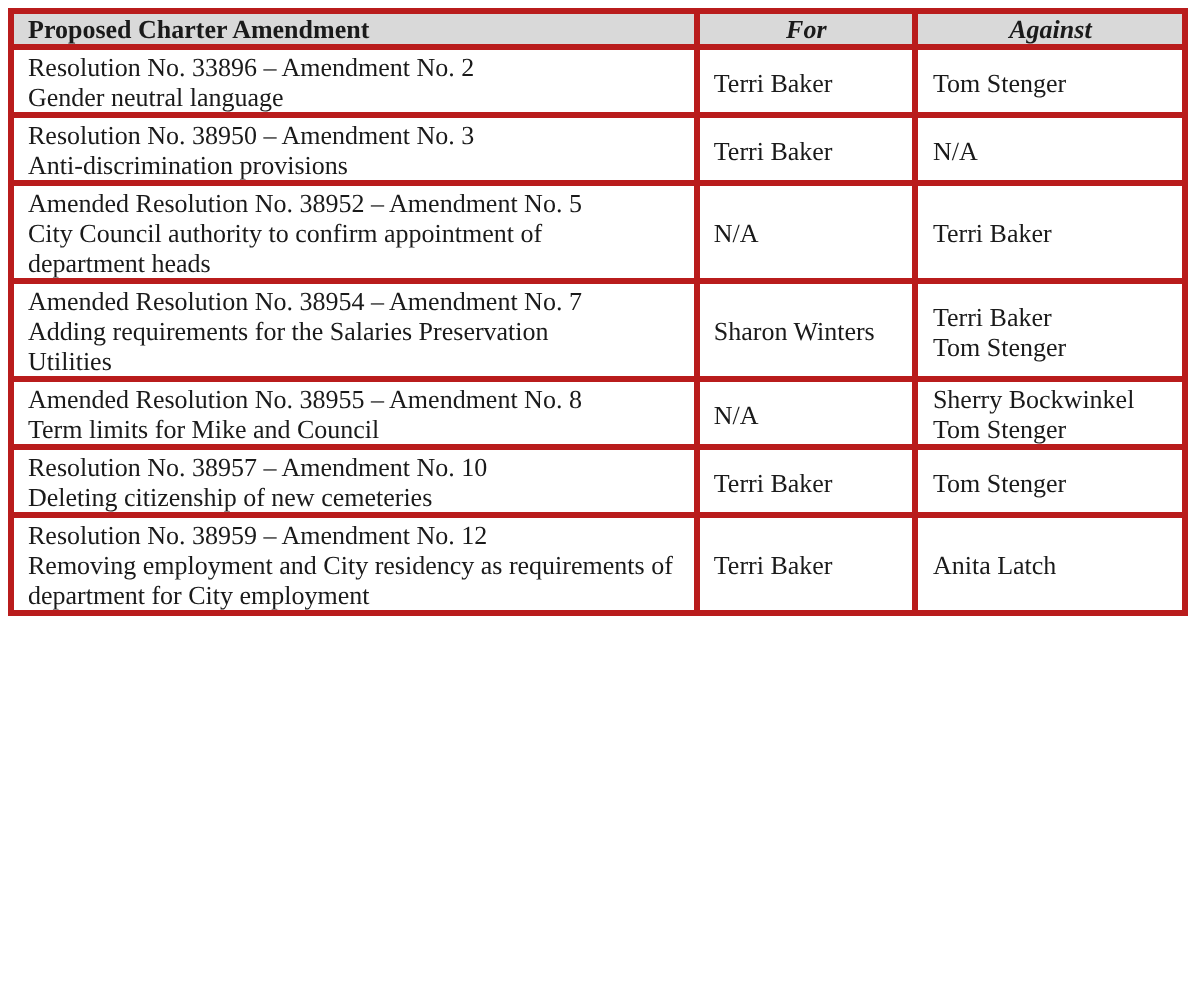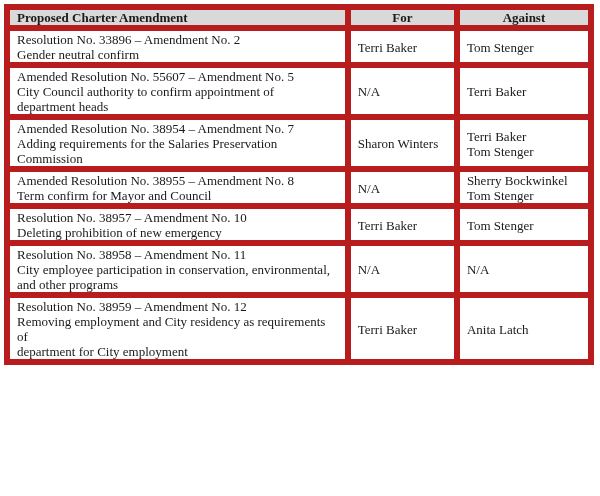--- a/index.html
+++ b/index.html
@@ -7,32 +7,32 @@
   table {
     position: absolute; left: 4px; top: 4px;
     border-collapse: collapse;
     width: 590px;
     font-family: "Liberation Serif", "DejaVu Serif", serif;
     font-size: 13px;
     line-height: 15px;
     color: #1a1a1a;
   }
   th, td {
-    border: 6px solid #b91c1c;
+    border: 3px solid #b91c1c;
     padding: 1px 7px 0 7px;
     vertical-align: middle;
     text-align: left;
   }
   th {
     background: #d9d9d9;
     font-weight: bold;
     padding-top: 0; padding-bottom: 0;
     height: 15px;
   }
-  th.center { text-align: center; }
+  th.center { text-align: center; font-style: italic; }
   col.c1 { width: 345px; }
   col.c2 { width: 110px; }
   col.c3 { width: 135px; }
   td.amend { padding-left: 7px; }
   .line { display: block; }
 </style>
 </head>
 <body>
 
 <table>
@@ -45,92 +45,91 @@
     <tr>
       <th>Proposed Charter Amendment</th>
       <th class="center">For</th>
       <th class="center">Against</th>
     </tr>
   </thead>
   <tbody id="tbody">
       <tr>
         <td class="amend">
           <span class="line">Resolution No. 33896 – Amendment No. 2</span>
-          <span class="line">Gender neutral confirm</span>
+          <span class="line">Gender neutral language</span>
         </td>
         <td>
           <span class="line">Terri Baker</span>
         </td>
         <td>
           <span class="line">Tom Stenger</span>
         </td>
       </tr>
       <tr>
         <td class="amend">
-          <span class="line">Amended Resolution No. 55607 – Amendment No. 5</span>
+          <span class="line">Resolution No. 38950 – Amendment No. 3</span>
+          <span class="line">Anti-discrimination provisions</span>
+        </td>
+        <td>
+          <span class="line">Terri Baker</span>
+        </td>
+        <td>
+          <span class="line">N/A</span>
+        </td>
+      </tr>
+      <tr>
+        <td class="amend">
+          <span class="line">Amended Resolution No. 38952 – Amendment No. 5</span>
           <span class="line">City Council authority to confirm appointment of</span>
           <span class="line">department heads</span>
         </td>
         <td>
           <span class="line">N/A</span>
         </td>
         <td>
           <span class="line">Terri Baker</span>
         </td>
       </tr>
       <tr>
         <td class="amend">
           <span class="line">Amended Resolution No. 38954 – Amendment No. 7</span>
           <span class="line">Adding requirements for the Salaries Preservation</span>
-          <span class="line">Commission</span>
+          <span class="line">Utilities</span>
         </td>
         <td>
           <span class="line">Sharon Winters</span>
         </td>
         <td>
           <span class="line">Terri Baker</span>
           <span class="line">Tom Stenger</span>
         </td>
       </tr>
       <tr>
         <td class="amend">
           <span class="line">Amended Resolution No. 38955 – Amendment No. 8</span>
-          <span class="line">Term confirm for Mayor and Council</span>
+          <span class="line">Term limits for Mike and Council</span>
         </td>
         <td>
           <span class="line">N/A</span>
         </td>
         <td>
           <span class="line">Sherry Bockwinkel</span>
           <span class="line">Tom Stenger</span>
         </td>
       </tr>
       <tr>
         <td class="amend">
           <span class="line">Resolution No. 38957 – Amendment No. 10</span>
-          <span class="line">Deleting prohibition of new emergency</span>
+          <span class="line">Deleting citizenship of new cemeteries</span>
         </td>
         <td>
           <span class="line">Terri Baker</span>
         </td>
         <td>
           <span class="line">Tom Stenger</span>
-        </td>
-      </tr>
-      <tr>
-        <td class="amend">
-          <span class="line">Resolution No. 38958 – Amendment No. 11</span>
-          <span class="line">City employee participation in conservation, environmental,</span>
-          <span class="line">and other programs</span>
-        </td>
-        <td>
-          <span class="line">N/A</span>
-        </td>
-        <td>
-          <span class="line">N/A</span>
         </td>
       </tr>
       <tr>
         <td class="amend">
           <span class="line">Resolution No. 38959 – Amendment No. 12</span>
           <span class="line">Removing employment and City residency as requirements of</span>
           <span class="line">department for City employment</span>
         </td>
         <td>
           <span class="line">Terri Baker</span>

